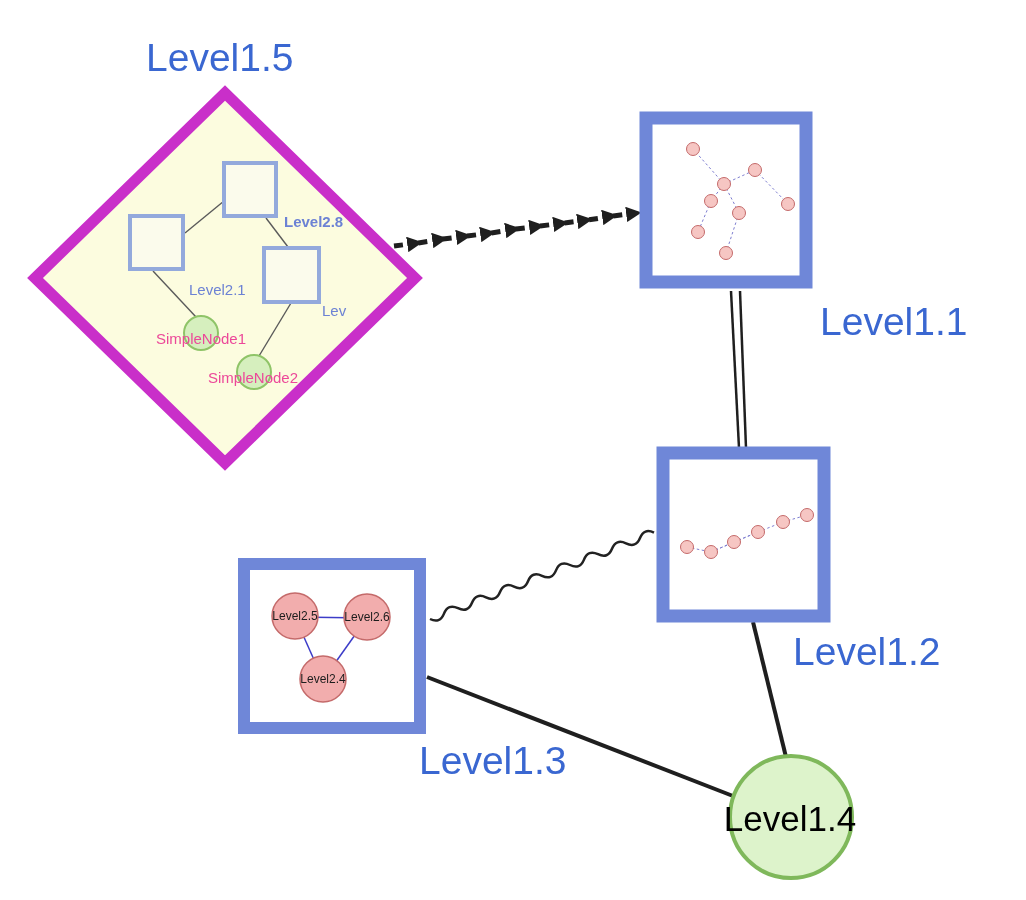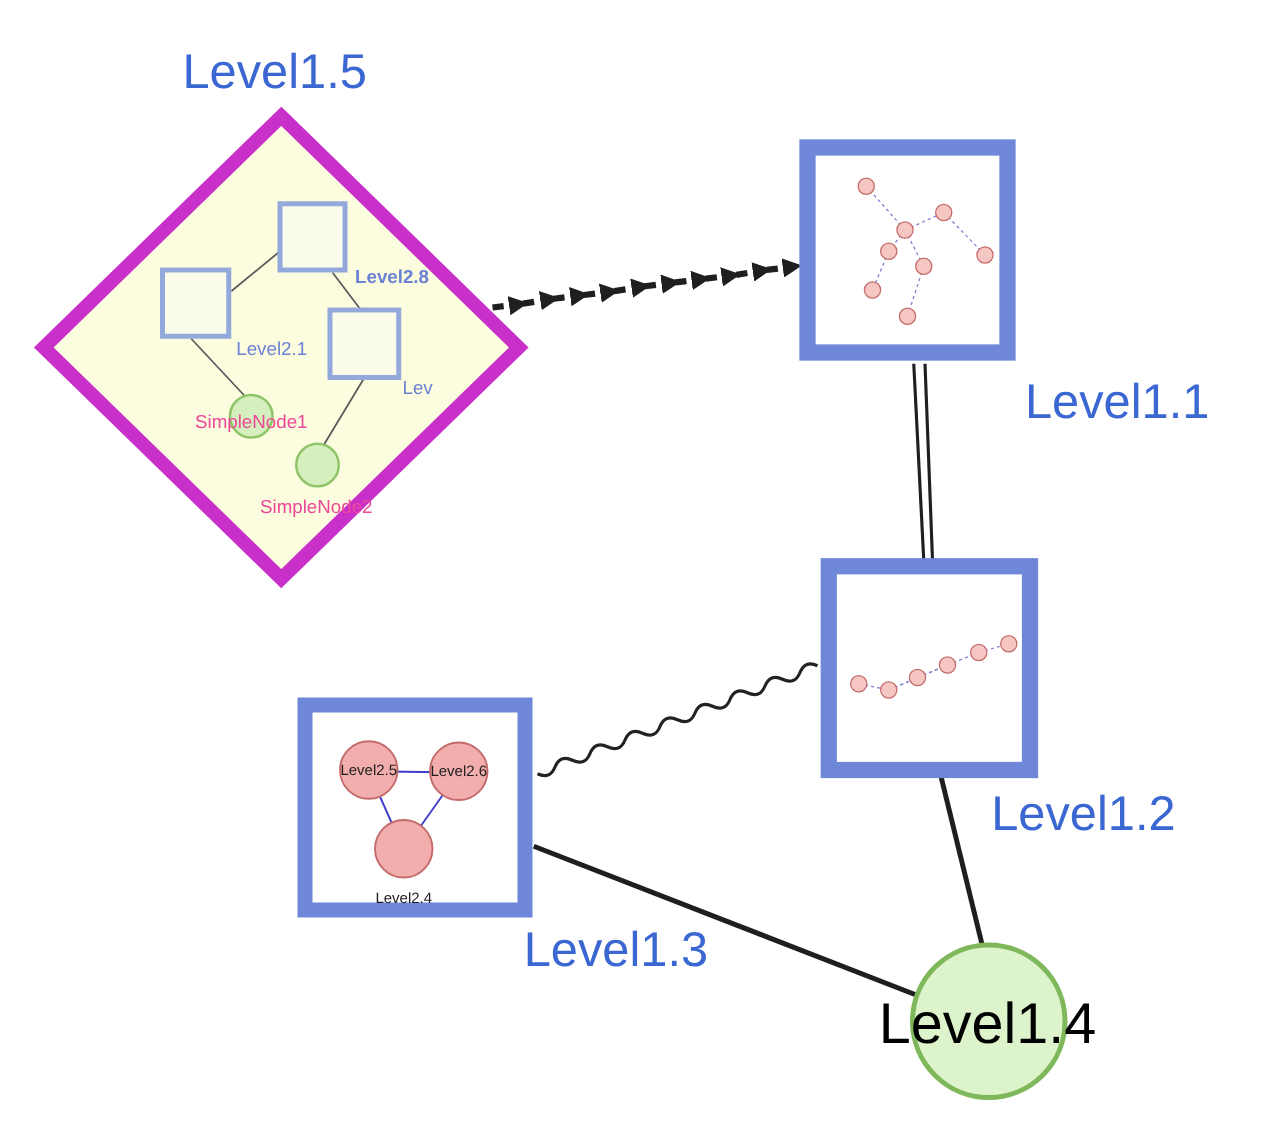--- a/index.html
+++ b/index.html
@@ -19,21 +19,21 @@
   .lbl {
     position: absolute;
     white-space: nowrap;
     font-family: "Liberation Sans", sans-serif;
     line-height: 1;
   }
   .big-blue   { font-size: 39px; color: #3A67D1; }
   .small-blue { font-size: 15px; color: #6C82D4; }
   .node-text  { font-size: 15px; color: #ec4899; transform: translate(-50%,-50%); }
   .tiny-black { font-size: 12px; color: #1d1d1d; transform: translate(-50%,-50%); }
-  .big-black  { font-size: 46px; color: #000000; transform: translate(-50%,-50%); }
+  .big-black  { font-size: 35px; color: #000000; transform: translate(-50%,-50%); }
 </style>
 </head>
 <body>
 
 <div class="canvas">
 
   <svg width="1026" height="900" viewBox="0 0 1026 900">
     <defs>
       <marker id="arrow" viewBox="0 0 10 10" refX="7" refY="5" markerWidth="3.1" markerHeight="3.1" orient="auto">
         <path d="M0,0 L10,5 L0,10 z" fill="#1F1F1F"></path>
@@ -124,29 +124,29 @@
     <circle cx="295" cy="616" r="23" fill="#F2ADAD" stroke="#C46A6A" stroke-width="1.5"></circle>
     <circle cx="367" cy="617" r="23" fill="#F2ADAD" stroke="#C46A6A" stroke-width="1.5"></circle>
     <circle cx="323" cy="679" r="23" fill="#F2ADAD" stroke="#C46A6A" stroke-width="1.5"></circle>
 
     <circle cx="791" cy="817" r="61" fill="#DDF3CB" stroke="#7FB85B" stroke-width="4"></circle>
   </svg>
 
   <div class="lbl big-blue" style="left:146px; top:38px;">Level1.5</div>
 
   <div class="lbl small-blue" style="left:284px; top:214px;font-weight:bold;">Level2.8</div>
-  <div class="lbl small-blue" style="left:189px; top:272px;text-align:center;">Level2.1</div>
+  <div class="lbl small-blue" style="left:189px; top:282px;text-align:center;">Level2.1</div>
   <div class="lbl small-blue" style="left:322px; top:303px;">Lev</div>
 
   <div class="lbl node-text" style="left:201px; top:338px;">SimpleNode1</div>
-  <div class="lbl node-text" style="left:253px; top:377px;margin-top:29px;">SimpleNode2</div>
+  <div class="lbl node-text" style="left:253px; top:377px;">SimpleNode2</div>
 
   <div class="lbl big-blue" style="left:820px; top:302px;text-align:center;">Level1.1</div>
   <div class="lbl big-blue" style="left:793px; top:632px;">Level1.2</div>
   <div class="lbl big-blue" style="left:419px; top:741px;">Level1.3</div>
 
   <div class="lbl tiny-black" style="left:295px; top:616px;">Level2.5</div>
   <div class="lbl tiny-black" style="left:367px; top:617px;">Level2.6</div>
-  <div class="lbl tiny-black" style="left:323px; top:679px;margin-top:39px;">Level2.4</div>
+  <div class="lbl tiny-black" style="left:323px; top:679px;">Level2.4</div>
 
   <div class="lbl big-black" style="left:790px; top:818px;">Level1.4</div>
 
 </div>
 
 </body></html>

